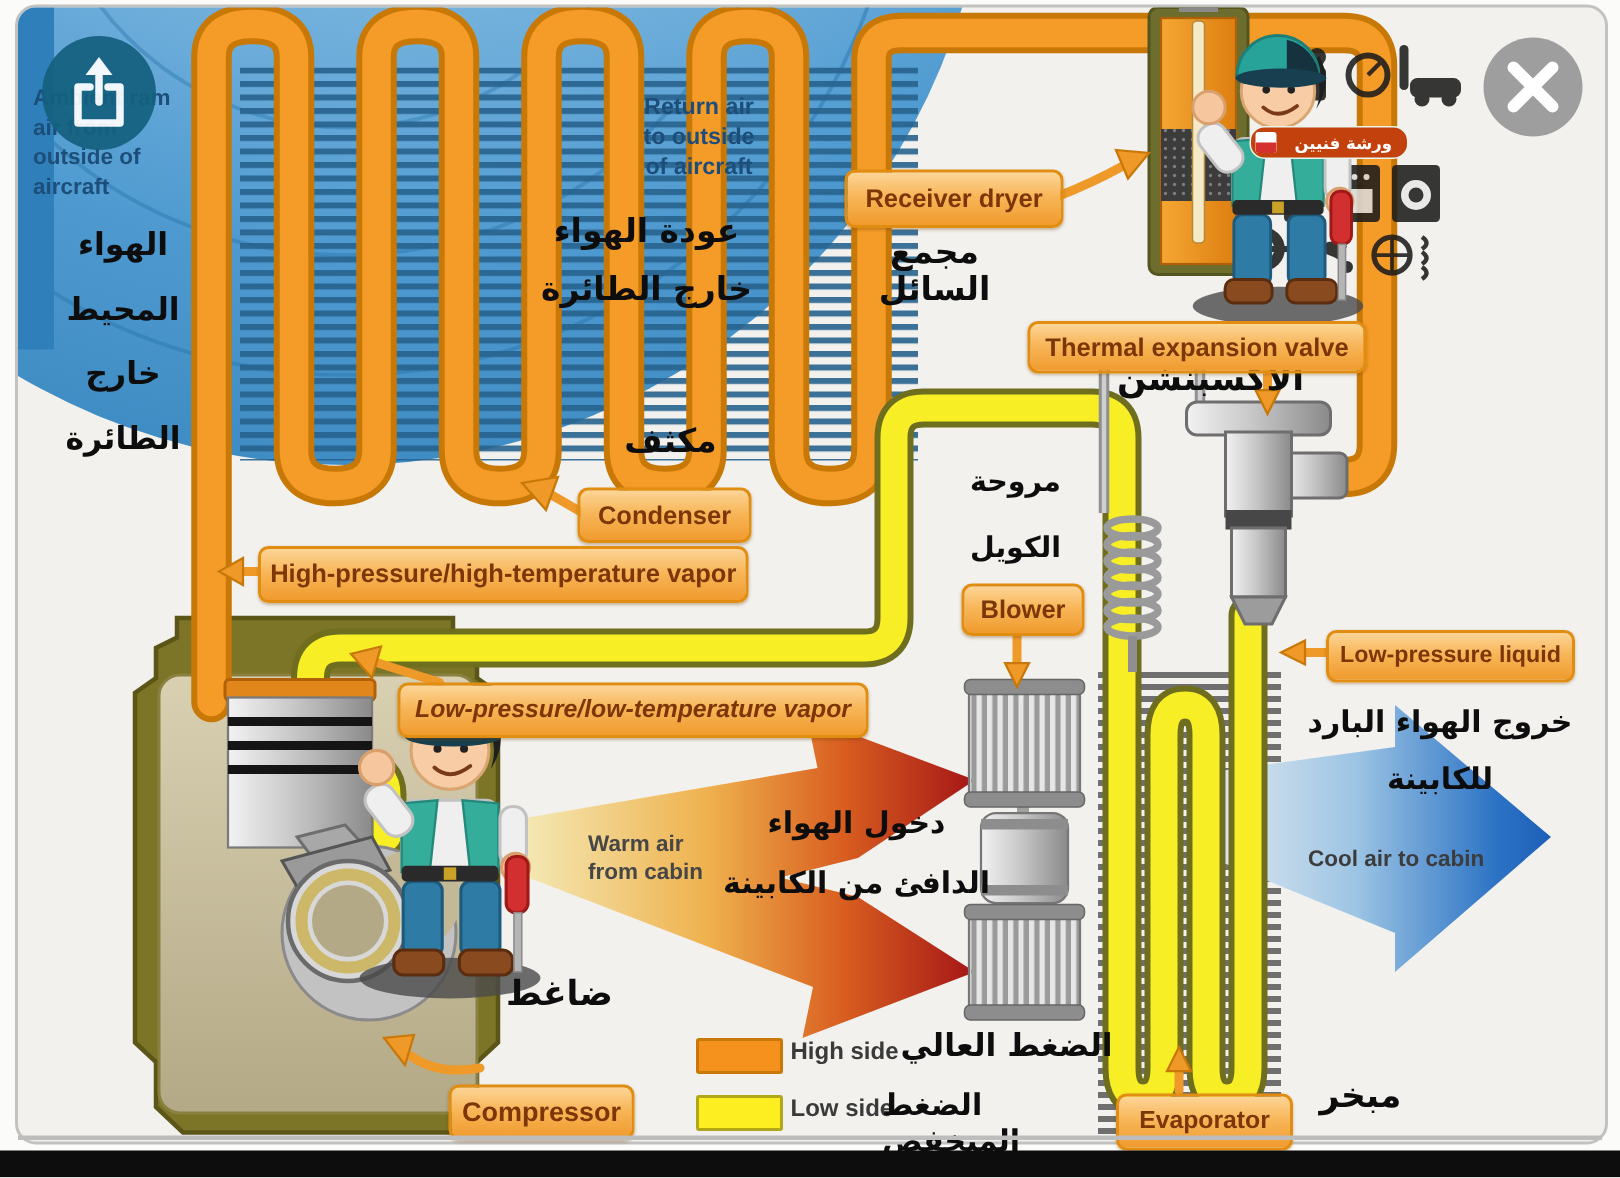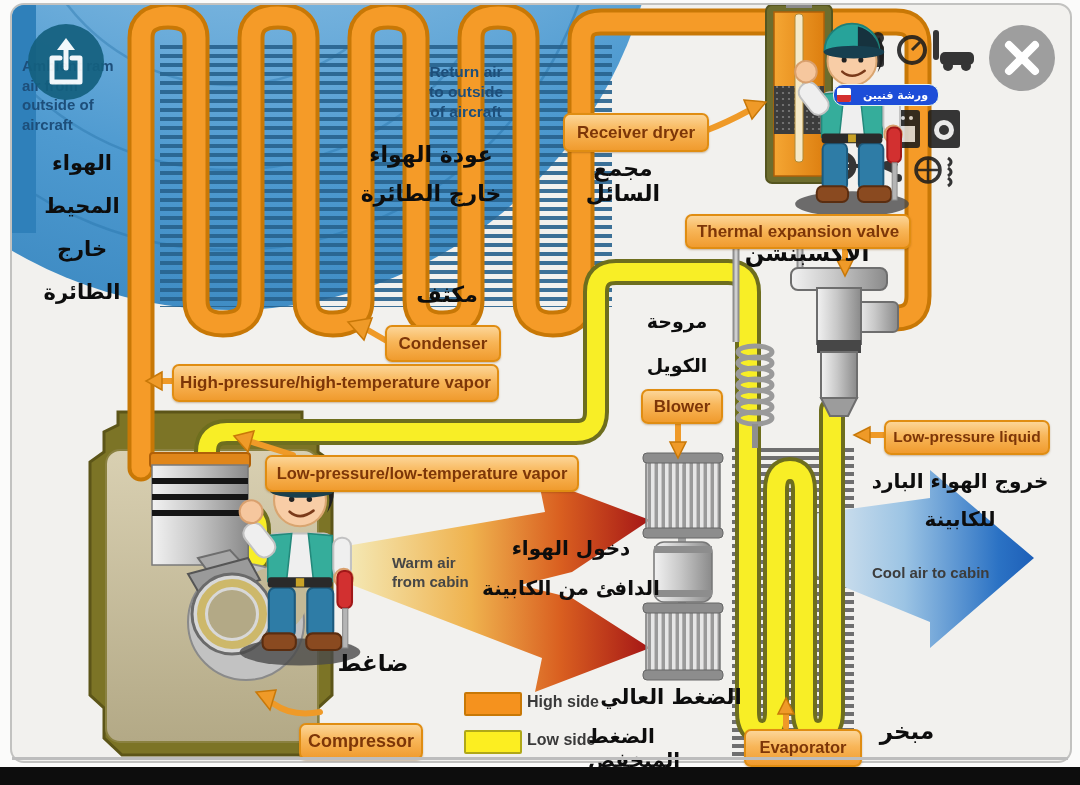--- a/index.html
+++ b/index.html
@@ -14,21 +14,21 @@
   .arab{font-family:"DejaVu Sans",sans-serif;font-weight:bold;direction:rtl;color:#0d0d0d;
         text-align:center;}
   .label-box{position:absolute;display:flex;align-items:center;justify-content:center;
         background:linear-gradient(180deg,#fcd597 0%,#f8b659 45%,#f09b2e 100%);
         border:2px solid #e08d12;border-radius:7px;color:#7d3608;font-weight:bold;
         box-shadow:0 1px 2px rgba(120,70,0,.35);text-align:center;line-height:1.05;}
   .legend-swatch{position:absolute;width:54px;height:20px;border:2px solid #9c8a10;border-radius:2px;}
   .circle-btn{position:absolute;border-radius:50%;display:flex;align-items:center;justify-content:center;}
   .share-btn{left:28px;top:24px;width:76px;height:76px;background:#14607f;opacity:.92;}
   .close-btn{left:989px;top:25px;width:66px;height:66px;background:#9e9e9e;}
-  .banner{position:absolute;left:833px;top:84px;width:104px;height:20px;background:#1d4ed8;
+  .banner{position:absolute;left:833px;top:84px;width:104px;height:20px;background:#c2410c;
         border:1px solid #e8f5ec;border-radius:10px;display:flex;align-items:center;
         color:#ffffff;font-size:11px;font-weight:bold;}
   .banner .flag{width:14px;height:14px;margin:0 2px 0 3px;background:#ffffff;border-radius:2px;
         position:relative;overflow:hidden;flex:0 0 auto;}
   .banner .flag::after{content:"";position:absolute;left:0;top:7px;width:14px;height:7px;background:#d43030;}
   .banner .btxt{flex:1;text-align:center;direction:rtl;font-family:"DejaVu Sans",sans-serif;}
   .bottom-bar{position:absolute;left:0;top:767px;width:1080px;height:18px;background:#0d0d0d;}
   .bottom-line{position:absolute;left:12px;top:757px;width:1056px;height:3px;background:#bdbdbd;}
 </style>
 </head>
@@ -306,21 +306,21 @@
 للكابينة</div>
   <div class="txt en-gray" style="left:872px;top:564px;width:150px;color:#3c3c3c;">Cool air to cabin</div>
 
   <div class="txt arab" style="left:330px;top:650px;width:86px;font-size:23px;">ضاغط</div>
   <div class="txt arab" style="left:864px;top:718px;width:86px;font-size:23px;">مبخر</div>
 
   <div class="label-box" style="left:563px;top:113px;width:142px;height:35px;font-size:17px;">Receiver dryer</div>
   <div class="label-box" style="left:685px;top:214px;width:222px;height:31px;font-size:17px;">Thermal expansion valve</div>
   <div class="label-box" style="left:385px;top:325px;width:112px;height:33px;font-size:17px;">Condenser</div>
   <div class="label-box" style="left:172px;top:364px;width:323px;height:34px;font-size:17px;">High-pressure/high-temperature vapor</div>
-  <div class="label-box" style="left:265px;top:455px;width:310px;height:33px;font-size:16.5px;">Low-pressure/low-temperature vapor</div>
+  <div class="label-box" style="left:265px;top:455px;width:310px;height:33px;font-size:16.5px;font-style:italic;">Low-pressure/low-temperature vapor</div>
   <div class="label-box" style="left:641px;top:389px;width:78px;height:31px;font-size:17px;">Blower</div>
   <div class="label-box" style="left:884px;top:420px;width:162px;height:31px;font-size:15.5px;">Low-pressure liquid</div>
   <div class="label-box" style="left:299px;top:723px;width:120px;height:33px;font-size:18px;">Compressor</div>
   <div class="label-box" style="left:744px;top:729px;width:114px;height:34px;font-size:16.5px;">Evaporator</div>
 
   <div class="legend-swatch" style="left: 464px; top: 692px; border-color: rgb(200, 120, 6); background: rgb(245, 146, 30);"></div>
   <div class="txt" style="left:527px;top:693px;width:90px;font-size:16px;font-weight:bold;color:#3a3a3a;">High side</div>
   <div class="txt arab" style="left:600px;top:685px;width:142px;font-size:21px;text-align:center;">الضغط العالي</div>
 
   <div class="legend-swatch" style="left: 464px; top: 730px; border-color: rgb(176, 168, 24); background: rgb(252, 238, 33);"></div>

